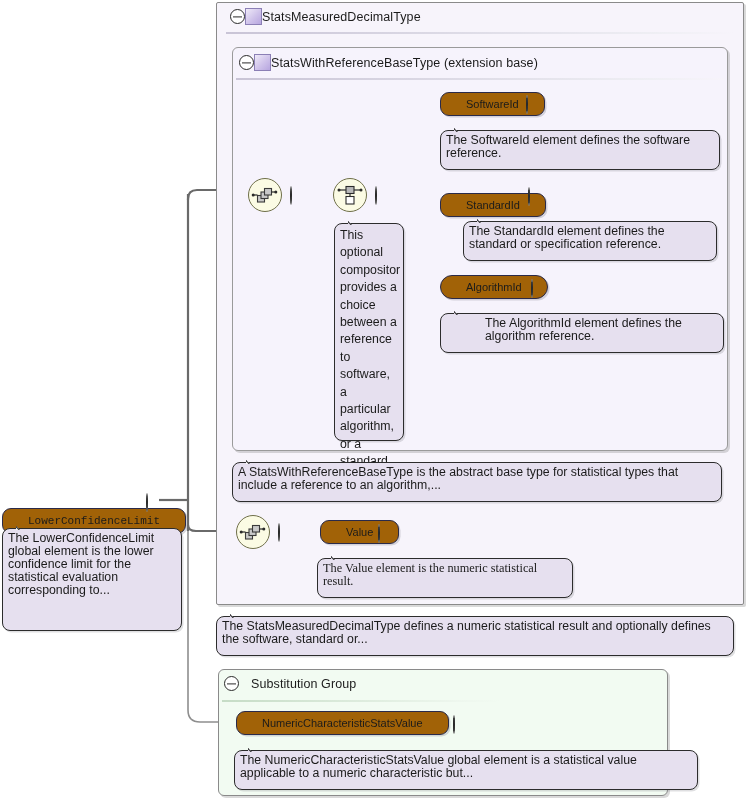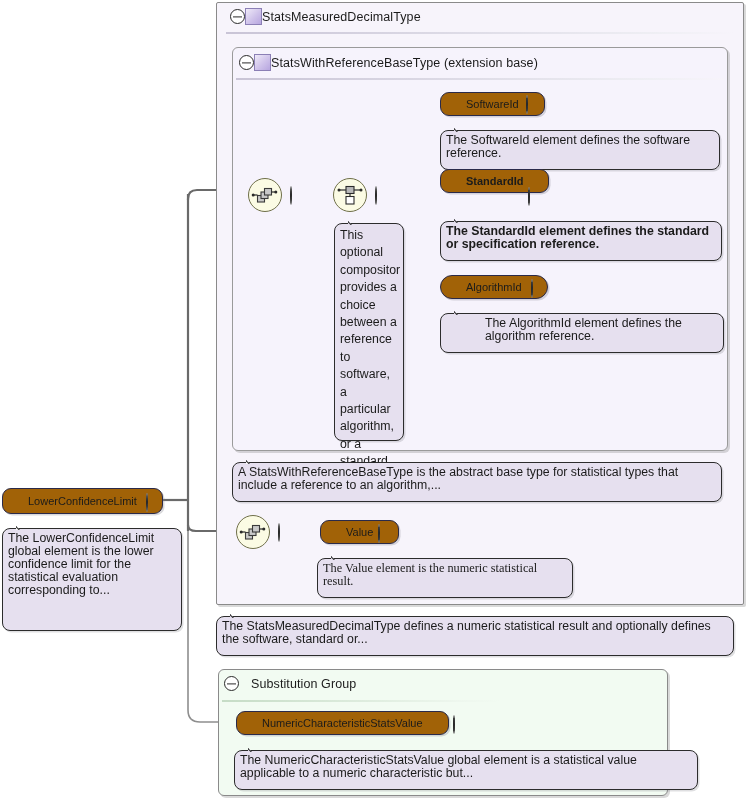--- a/index.html
+++ b/index.html
@@ -189,27 +189,27 @@
   <span>SoftwareId</span>
 </div>
 <div class="abs" style="left:526px;top:96px;">
   <span class="tgl plus"></span>
 </div>
 <div class="note bg-lav" style="left:440px;top:130px;width:280px;height:40px;">
   <span class="tab"></span>
   <span>The SoftwareId element defines the software reference.</span>
 </div>
 
-<div class="pill" style="left:440px;top:169px;height:22px;font-weight:bold;">
+<div class="pill" style="left:440px;top:193px;height:22px;">
   <span>StandardId</span>
 </div>
 <div class="abs" style="left:528px;top:188px;">
   <span class="tgl plus"></span>
 </div>
-<div class="note bg-lav" style="left:440px;top:221px;width:282px;height:40px;font-weight:bold;">
+<div class="note bg-lav" style="left:463px;top:221px;width:254px;height:40px;">
   <span class="tab"></span>
   <span>The StandardId element defines the standard or specification reference.</span>
 </div>
 
 <div class="pill" style="left:440px;top:275px;height:22px;border-radius:12px;">
   <span>AlgorithmId</span>
 </div>
 <div class="abs" style="left:531px;top:280px;">
   <span class="tgl plus"></span>
 </div>
@@ -270,21 +270,21 @@
   <span>NumericCharacteristicStatsValue</span>
 </div>
 <div class="abs" style="left:453px;top:716px;">
   <span class="tgl plus"></span>
 </div>
 <div class="note bg-lav" style="left:234px;top:750px;width:464px;height:40px;">
   <span class="tab"></span>
   <span>The NumericCharacteristicStatsValue global element is a statistical value applicable to a numeric characteristic but...</span>
 </div>
 
-<div class="pill" style="left:2px;top:488px;height:24px;">
+<div class="pill" style="left:2px;top:508px;height:24px;font-family:Liberation Mono, monospace;">
   <span>LowerConfidenceLimit</span>
 </div>
 <div class="abs" style="left:146px;top:494px;">
   <span class="tgl"></span>
 </div>
 <div class="note bg-white" style="left:2px;top:528px;width:180px;height:103px;">
   <span class="tab"></span>
   <span>The LowerConfidenceLimit global element is the lower confidence limit for the statistical evaluation corresponding to...</span>
 </div>
 

